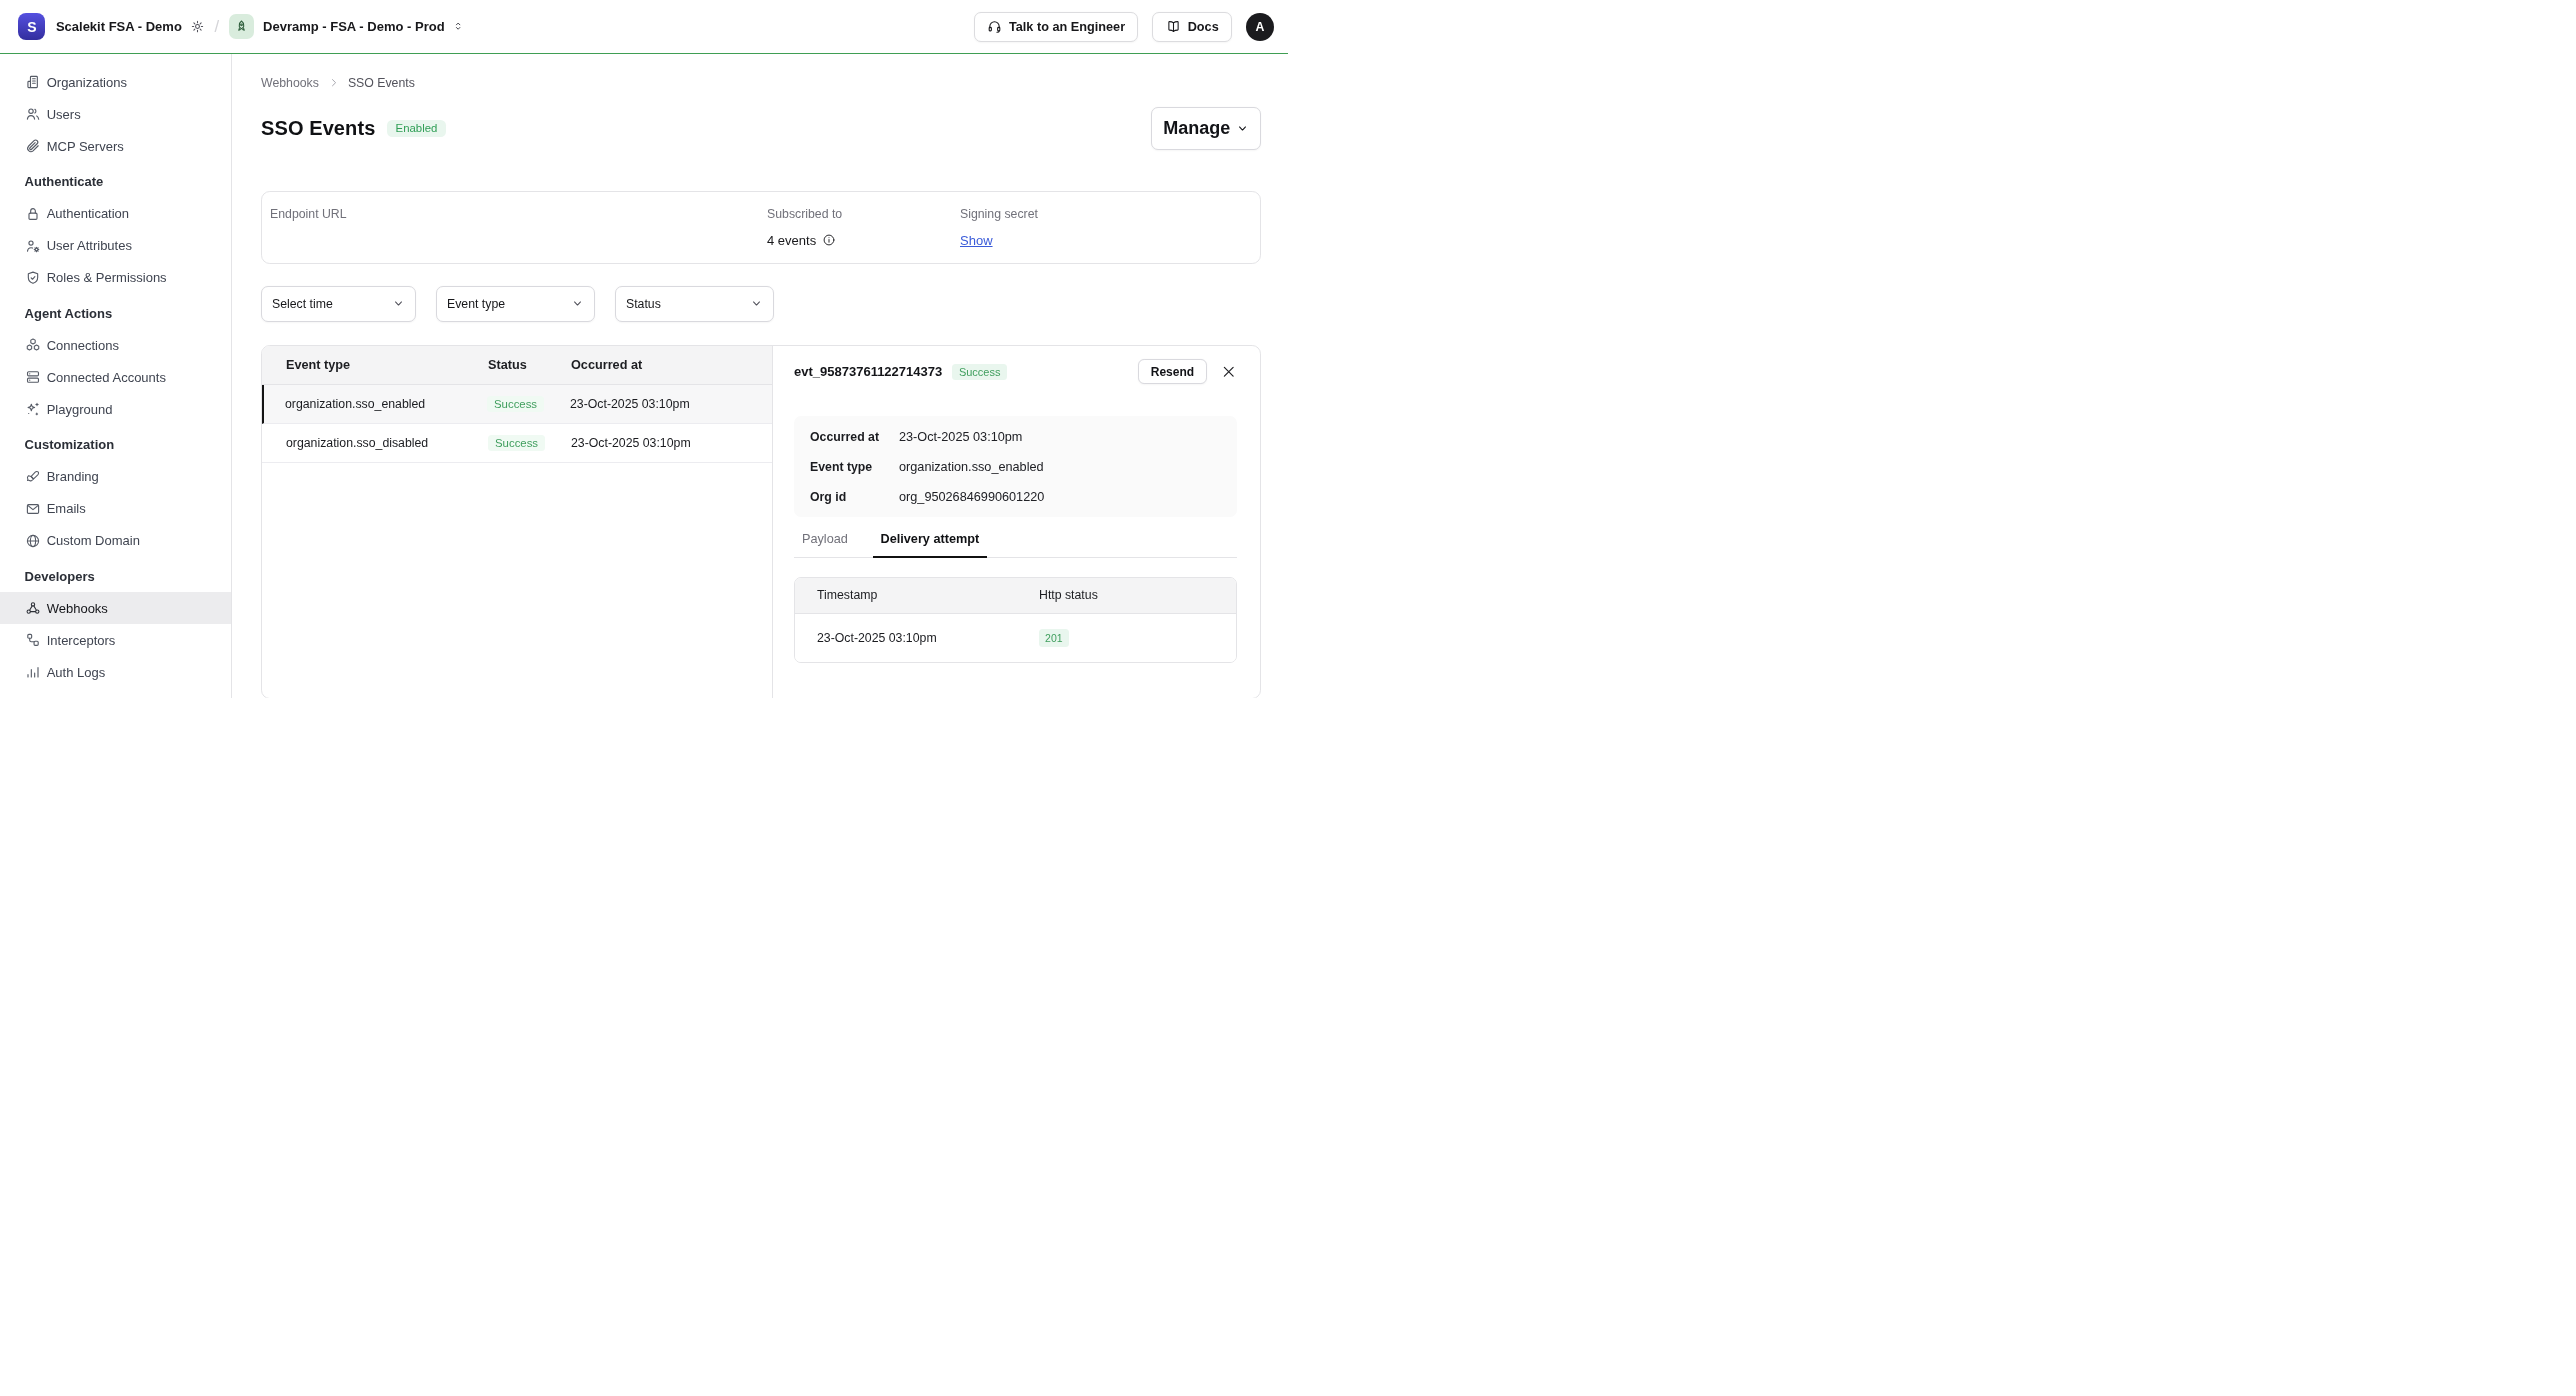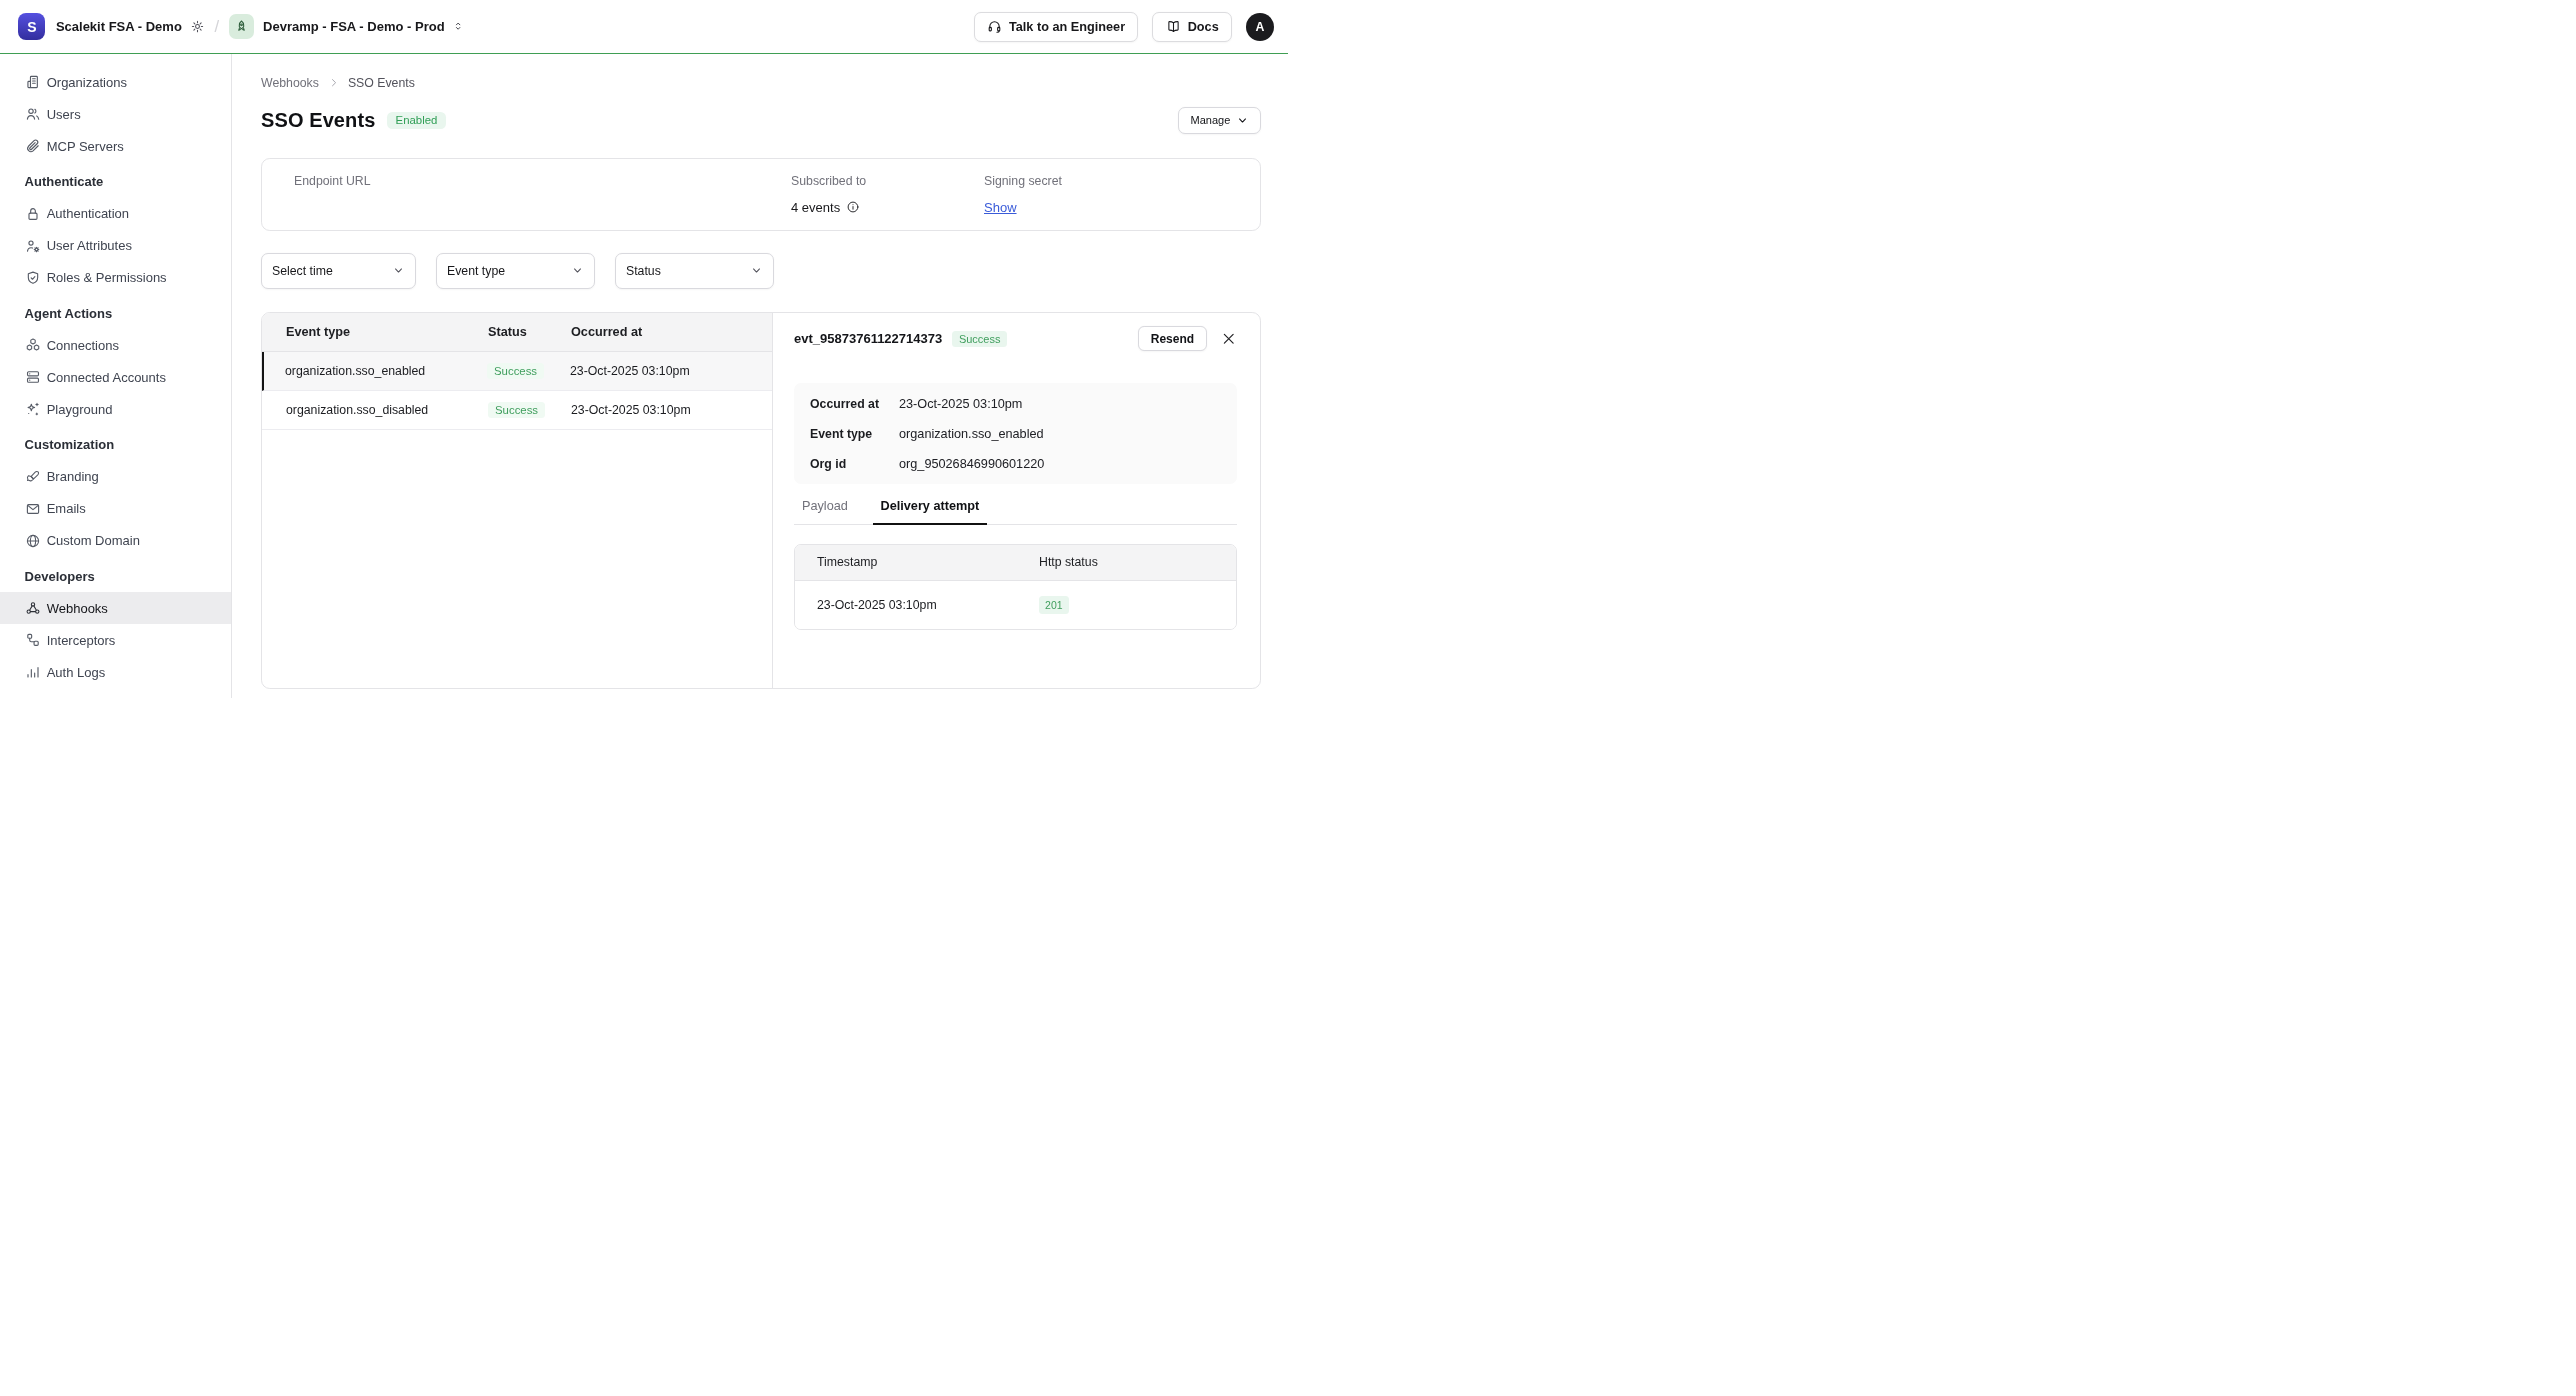--- a/index.html
+++ b/index.html
@@ -44,27 +44,27 @@
 
   
   .main { flex:1; display:flex; flex-direction:column; padding:0 27px 0 29px; overflow:hidden; }
   .breadcrumb { margin-top:22px; display:flex; align-items:center; gap:8.8px; font-size:12.3px; color:#71717a; }
   .breadcrumb .crumb-cur { color:#52525b; }
   .bc-chev { color:#a1a1aa; display:flex; }
   .title-row { margin-top:16.7px; display:flex; align-items:center; }
   .page-title { font-size:20px; font-weight:700; color:#101114; letter-spacing:0.1px; }
   .badge-green { margin-left:11.4px; font-size:11.4px; color:#2f9e55; background:#e9f6ee;
                  padding:2.6px 8.8px; border-radius:5.3px; }
-  .manage-btn { margin-left:auto; height:27px; display:flex; align-items:center; gap:5.3px; padding:0 11.4px;
+  .manage-btn { margin-left:auto; height:43px; display:flex; align-items:center; gap:5.3px; padding:0 11.4px;
                 background:#fff; border:0.9px solid #d9d9de; border-radius:7px; cursor:pointer;
-                font-family:inherit; font-size:11px; font-weight:400; color:#121317;
+                font-family:inherit; font-size:18px; font-weight:700; color:#121317;
                 box-shadow:0 0.9px 1.8px rgba(0,0,0,.04); }
 
   
-  .info-card { margin-top:24px; border:0.9px solid #e4e4e7; border-radius:8.8px; padding:15px 32px; display:flex; }
+  .info-card { margin-top:41px; border:0.9px solid #e4e4e7; border-radius:8.8px; padding:15px 8px; display:flex; }
   .ic-col1 { width:497px; flex:none; }
   .ic-col2 { width:193px; flex:none; }
   .ic-label { font-size:12.3px; color:#71717a; margin-bottom:8.8px; }
   .ic-url { font-family:"DejaVu Sans Mono","Liberation Mono",monospace; font-size:11.4px; line-height:18.4px;
             color:#18181b; }
   .ic-val { font-size:13px; color:#18181b; display:flex; align-items:center; gap:6.1px; margin-top:12.3px; }
   .ic-label2 { font-size:12.3px; color:#71717a; }
   .show-link { display:inline-block; margin-top:12.3px; font-size:13px; color:#3a5bd9;
                text-decoration:underline; cursor:pointer; }
   .info-ico { color:#27272a; display:flex; cursor:pointer; }

